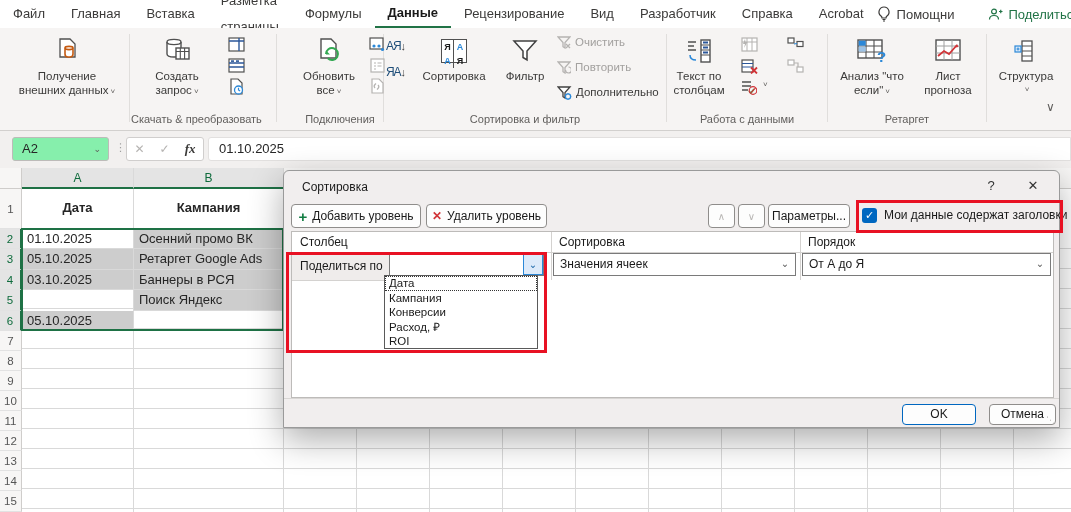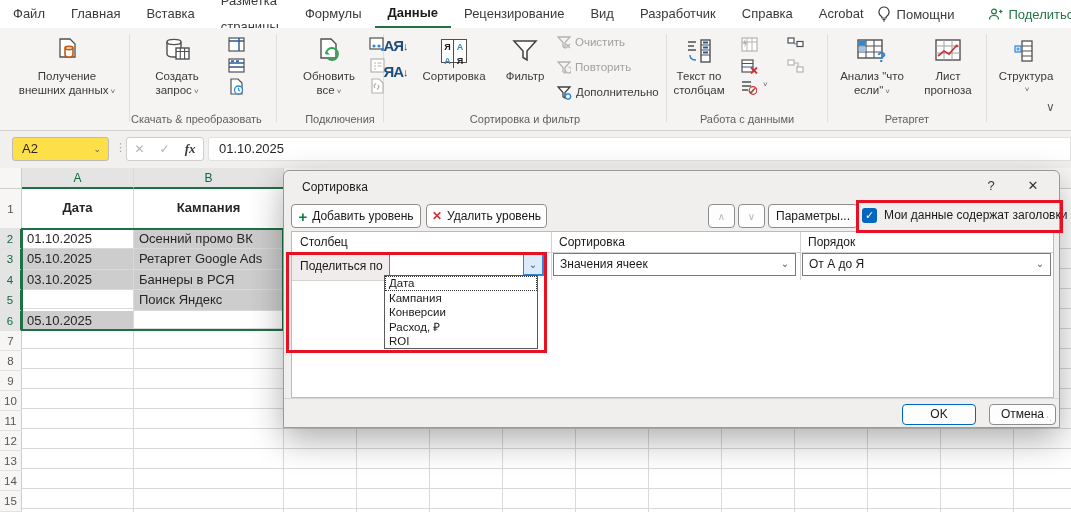--- a/index.html
+++ b/index.html
@@ -28,25 +28,25 @@
             text-align:center; line-height:14px; padding-top:4px; }
   .bicon { height:30px; display:flex; align-items:center; justify-content:center; margin-bottom:3px; }
   .chev { font-size:8px; color:#605e5c; margin-left:2px; }
   .iconcol { position:absolute; display:flex; flex-direction:column; gap:5px; }
   .sicon { width:18px; height:16px; display:flex; align-items:center; justify-content:center; font-size:12px; }
   .srow { display:flex; align-items:flex-start; gap:4px; height:22px; white-space:nowrap; }
   .dis { color:#a3a19f; }
   .sorticon { width:26px; height:24px; border:1px solid #505050; display:grid;
               grid-template-columns:1fr 1fr; font-size:9px; font-weight:bold; background:#fff; }
   .sorticon span { display:flex; align-items:center; justify-content:center; border-right:1px solid #505050; }
-  .azmini { display:flex; flex-direction:column; line-height:8px; font-size:15px; font-weight:bold; color:#1f4e79;justify-content:flex-end; }
+  .azmini { display:flex; flex-direction:column; line-height:8px; font-size:12px; font-weight:normal; color:#1f4e79;justify-content:flex-end; }
 
   
   .fbar { position:absolute; left:0; top:131px; width:1071px; height:37px; background:#f2f0ef; }
-  .namebox { position:absolute; left:12px; top:6px; width:97px; height:24px; background:#fde047;
+  .namebox { position:absolute; left:12px; top:6px; width:97px; height:24px; background:#86efac;
              border:1px solid #bdbbb9; border-radius:3px; font-size:13px; line-height:22px;
              padding-left:9px; }
   .namebox .nchev { position:absolute; right:7px; top:0; font-size:9px; color:#605e5c; }
   .fxgroup { position:absolute; left:126px; top:6px; width:78px; height:24px; background:#fff;
              border:1px solid #d0cecd; border-radius:3px; display:flex; align-items:center;
              justify-content:space-around; }
   .ffield { position:absolute; left:208px; top:6px; right:0; height:24px; background:#fff;
             border:1px solid #e2e0df; border-radius:3px 0 0 3px; font-size:13px; line-height:22px;
             padding-left:10px; }
 
@@ -492,21 +492,21 @@
   <div class="dbtn" style="left:7px; top:33px; width:130px">
     <span class="plus">+</span>
     <span>Добавить уровень</span>
   </div>
   <div class="dbtn" style="left:142px; top:33px; width:121px">
     <span class="xred">✕</span>
     <span>Удалить уровень</span>
   </div>
   <div class="dbtn arrow" style="left:424px; top:33px; width:27px">∧</div>
   <div class="dbtn arrow" style="left:454px; top:33px; width:27px">∨</div>
-  <div class="dbtn" style="left:484px; top:33px; width:90px">Параметры...</div>
+  <div class="dbtn" style="left:484px; top:33px; width:82px">Параметры...</div>
 
   <div class="chk">✓</div>
   <div class="chklabel">Мои данные содержат заголовки</div>
 
   <div class="panel">
     <div class="psep" style="left:259px"></div>
     <div class="psep" style="left:508px"></div>
     <div class="phline"></div>
     <div class="phdr" style="left:8px">Столбец</div>
     <div class="phdr" style="left:267px">Сортировка</div>

